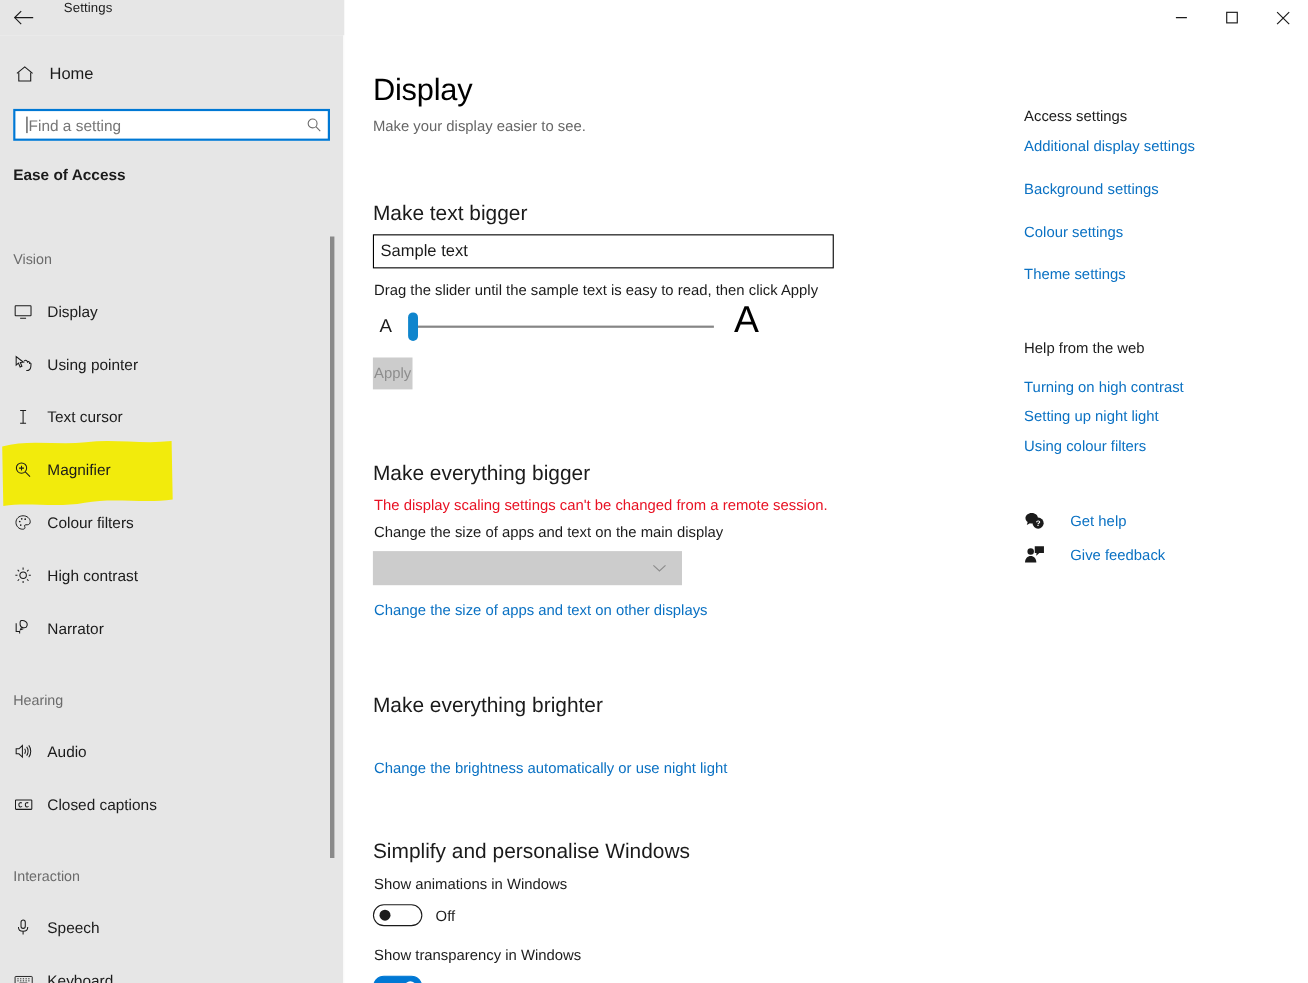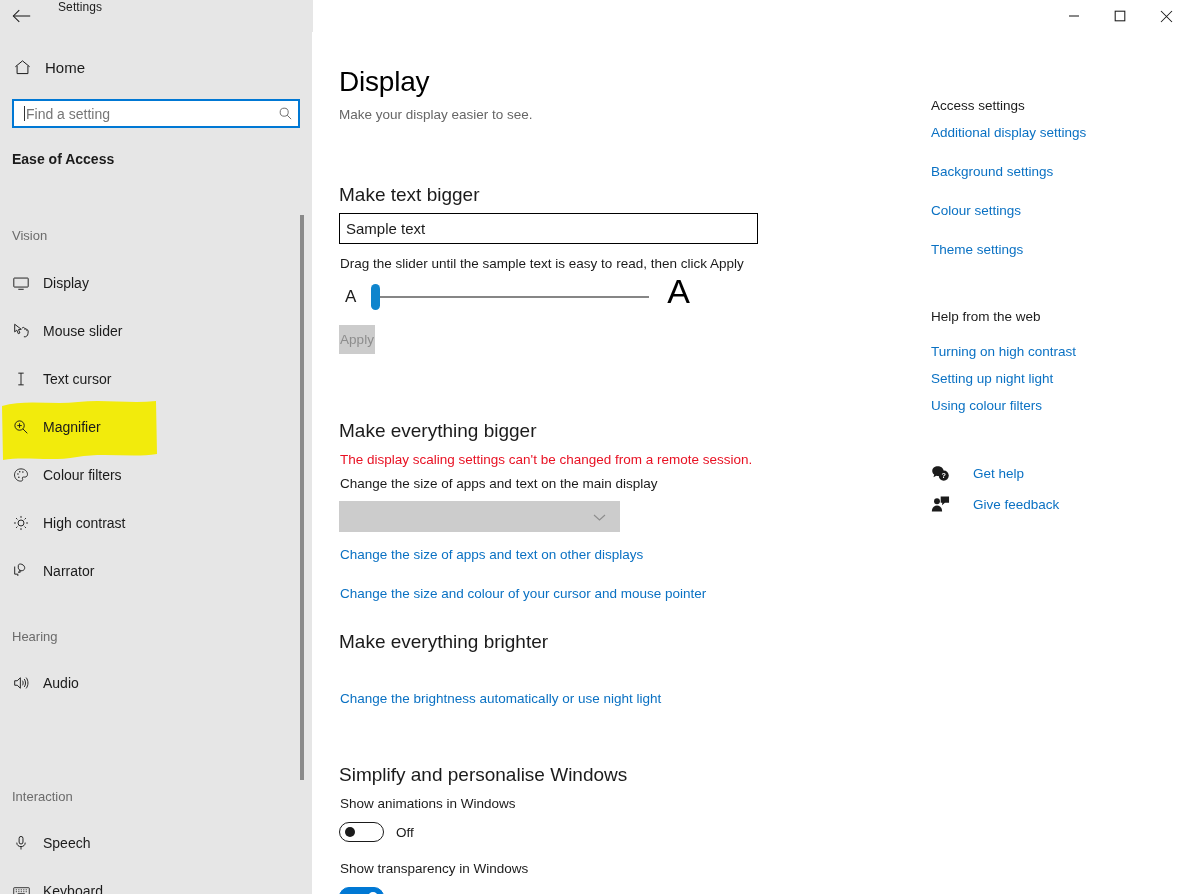--- a/index.html
+++ b/index.html
@@ -426,21 +426,21 @@
 
     <div class="nav-item" style="top:311px">
       <span class="nav-icon">
         <svg width="18" height="18" viewBox="0 0 20 20" fill="none" stroke="#1b1b1b" stroke-width="1.05">
           <path d="M3 2.5 L3 11 L5.3 9 L7 13 L8.8 12.2 L7.2 8.4 L10.3 8.1 Z"></path>
           <path d="M11 7 C12.3 5.6 13.6 5.8 14.1 7.1 L14.6 8.5"></path>
           <path d="M14.2 8.2 C14.7 7 16 7.1 16.3 8.3 L16.6 9.8"></path>
           <path d="M16.4 9.4 C16.9 8.5 18 8.8 18 10 L17.8 12.6 C17.6 15.4 15.6 16.9 13.2 16.4"></path>
         </svg>
       </span>
-      <span class="nav-label">Mouse slider</span>
+      <span class="nav-label">Using pointer</span>
     </div>
 
     <div class="nav-item" style="top:359px">
       <span class="nav-icon">
         <svg width="18" height="18" viewBox="0 0 20 20" fill="none" stroke="#1b1b1b" stroke-width="1.05">
           <path d="M7 3.5 L13 3.5"></path>
           <path d="M10 3.5 L10 16.5"></path>
           <path d="M7 16.5 L13 16.5"></path>
         </svg>
       </span>
@@ -500,20 +500,30 @@
         <svg width="18" height="18" viewBox="0 0 20 20" fill="none" stroke="#1b1b1b" stroke-width="1.05">
           <path d="M3 7.5 L5.8 7.5 L9.3 4.2 L9.3 15.8 L5.8 12.5 L3 12.5 Z"></path>
           <path d="M11.6 7.4 C12.6 8.7 12.6 11.3 11.6 12.6"></path>
           <path d="M13.6 5.6 C15.5 8 15.5 12 13.6 14.4"></path>
           <path d="M15.7 4 C18.4 7.3 18.4 12.7 15.7 16"></path>
         </svg>
       </span>
       <span class="nav-label">Audio</span>
     </div>
 
+    <div class="nav-item" style="top:711px">
+      <span class="nav-icon">
+        <svg width="19" height="19" viewBox="0 0 20 20" fill="none" stroke="#1b1b1b" stroke-width="1.0">
+          <rect x="2.2" y="5.5" width="15.6" height="9" rx="0.6"></rect>
+          <path d="M8.2 8.6 C7.6 7.8 5.7 7.8 5.5 9.3 C5.3 10.7 5.6 12.1 7 12.2 C7.8 12.3 8.2 11.8 8.4 11.4"></path>
+          <path d="M14.4 8.6 C13.8 7.8 11.9 7.8 11.7 9.3 C11.5 10.7 11.8 12.1 13.2 12.2 C14 12.3 14.4 11.8 14.6 11.4"></path>
+        </svg>
+      </span>
+      <span class="nav-label">Closed captions</span>
+    </div>
 
     <div class="group-header" style="top:789px">Interaction</div>
 
     <div class="nav-item" style="top:823px">
       <span class="nav-icon">
         <svg width="18" height="18" viewBox="0 0 20 20" fill="none" stroke="#1b1b1b" stroke-width="1.05">
           <rect x="7.9" y="2.7" width="4.3" height="8.4" rx="2.15"></rect>
           <path d="M5.3 9.6 C5.3 12.5 7.4 14 10 14 C12.6 14 14.7 12.5 14.7 9.6"></path>
           <path d="M10 14 L10 17.2"></path>
         </svg>
@@ -570,21 +580,20 @@
   <div id="scale-dropdown">
     <span style="flex:1; font-size:13.5px; color:#8d8d8d;"></span>
     <span>
       <svg width="13" height="9" viewBox="0 0 13 9" fill="none" stroke="#8d8d8d" stroke-width="1.1">
         <path d="M1 2 L6.5 7 L12 2"></path>
       </svg>
     </span>
   </div>
 
   <a class="link" style="position:absolute; top:547px; left:340px;">Change the size of apps and text on other displays</a>
-  <a class="link" style="position:absolute; top:586px; left:340px;">Change the size and colour of your cursor and mouse pointer</a>
 
   <h2 class="h2" style="position:absolute; top:748px; left:339px; top:748px;">Simplify and personalise Windows</h2>
   <h2 class="h2" style="position:absolute; top:615px; left:339px;">Make everything brighter</h2>
 
   <a class="link" style="position:absolute; top:691px; left:340px;">Change the brightness automatically or use night light</a>
 
   <div class="body-text" style="position:absolute; top:796px; left:340px;">Show animations in Windows</div>
 
   <div class="toggle-track toggle-off" style="position:absolute; top:822px;">
     <span class="toggle-knob"></span>

